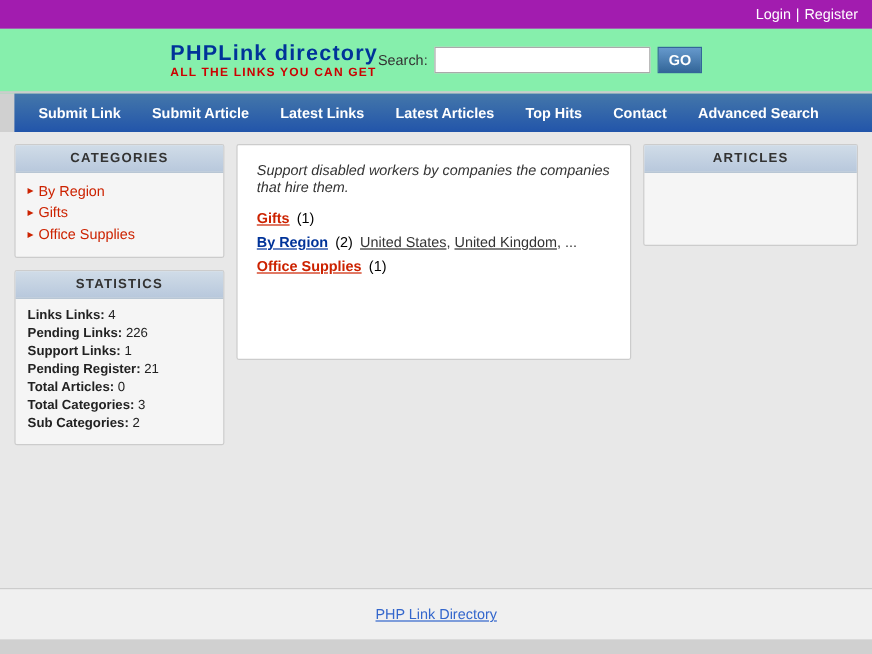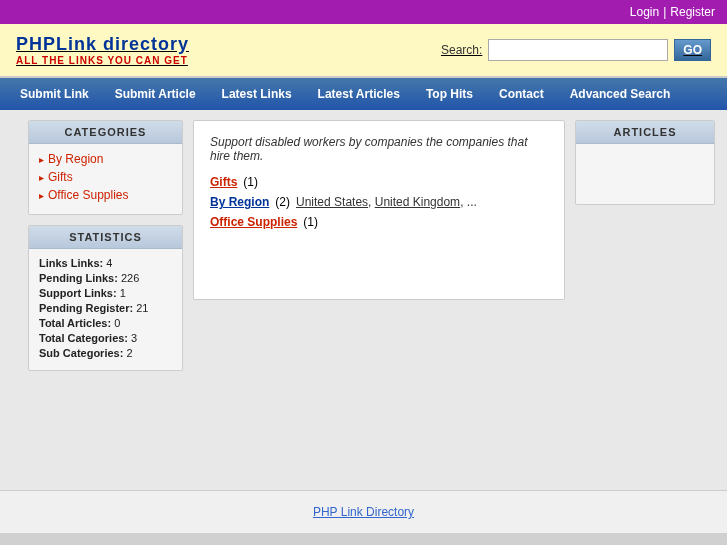--- a/index.html
+++ b/index.html
@@ -19,27 +19,26 @@
       text-decoration: none;
       font-size: 12px;
     }
     #top-bar span {
       color: #fff;
       margin: 0 4px;
     }
 
     
     #header {
-      background: #fef9c3;
+      background: #86efac;
       padding: 10px 16px;
       display: flex;
       align-items: center;
-      justify-content: space-between;
+      justify-content: center;
       border-bottom: 2px solid #ccc;
-      text-decoration: underline;
     }
     #logo-text {
       font-size: 18px;
       font-weight: bold;
       color: #003399;
     }
     #logo-text span {
       color: #cc0000;
       font-size: 10px;
       font-weight: bold;
@@ -73,20 +72,21 @@
     }
 
     
     #nav-bar {
       background: linear-gradient(to bottom, #4477aa, #2255aa);
       display: flex;
       align-items: center;
       height: 32px;
       padding: 0 8px;
       gap: 2px;
+      margin-left: 12px;
     }
     .nav-item {
       color: #fff;
       font-size: 12px;
       font-weight: bold;
       padding: 6px 12px;
       cursor: pointer;
       text-decoration: none;
       white-space: nowrap;
     }
@@ -98,23 +98,22 @@
       min-height: 380px;
     }
     #main-layout {
       display: flex;
       gap: 10px;
       align-items: flex-start;
     }
 
     
     #left-sidebar {
-      width: 155px;
+      width: 175px;
       flex-shrink: 0;
-      margin-left: 16px;
     }
     .sidebar-box {
       background: #f5f5f5;
       border: 1px solid #ccc;
       margin-bottom: 10px;
       border-radius: 2px;
     }
     .sidebar-box-title {
       background: linear-gradient(to bottom, #d0dce8, #b8c8dc);
       text-align: center;
@@ -190,21 +189,21 @@
       font-size: 12px;
     }
     .cat-sub-links a {
       color: #333;
       text-decoration: underline;
       cursor: pointer;
     }
 
     
     #right-sidebar {
-      width: 140px;
+      width: 179px;
       flex-shrink: 0;
     }
     .right-sidebar-box {
       background: #f5f5f5;
       border: 1px solid #ccc;
       border-radius: 2px;
     }
     .right-sidebar-title {
       background: linear-gradient(to bottom, #d0dce8, #b8c8dc);
       text-align: center;

